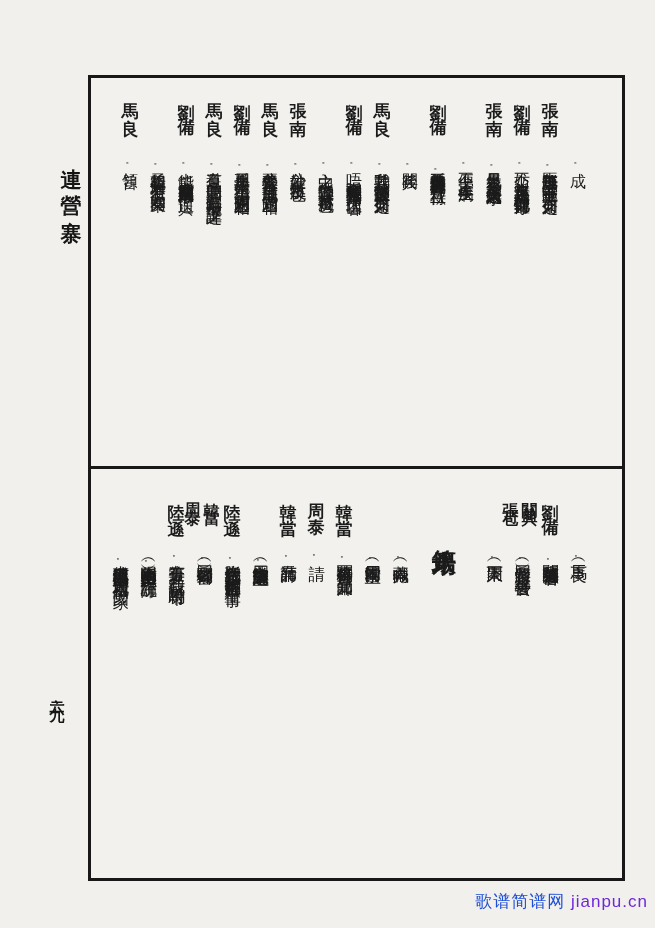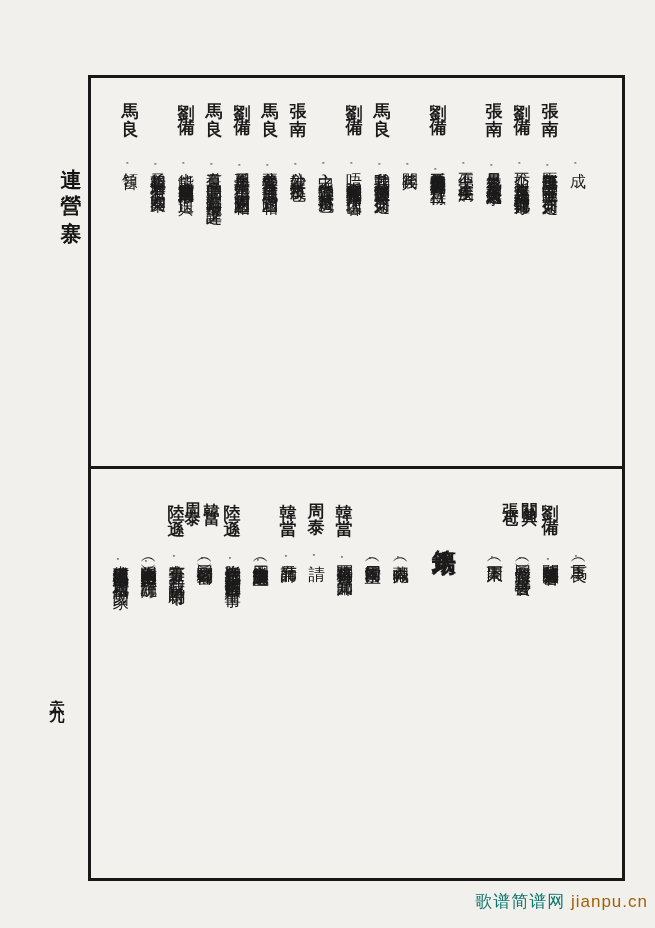--- a/index.html
+++ b/index.html
@@ -72,22 +72,22 @@
     position:absolute;left:49px;top:686px;
     writing-mode:vertical-rl;-webkit-writing-mode:vertical-rl;text-orientation:upright;
     font-size:15px;font-weight:bold;letter-spacing:5px;line-height:1;color:#151515;
   }
   
   .watermark{
     position:absolute;right:7px;bottom:15px;
     font-family:"Liberation Sans","DejaVu Sans",sans-serif;
     font-size:17px;letter-spacing:1px;
   }
-  .watermark .wm-cn{color:#0f766e;text-align:right;}
-  .watermark .wm-url{color:#a16207;}
+  .watermark .wm-cn{color:#1d4ed8;text-align:right;}
+  .watermark .wm-url{color:#6d28d9;}
 </style>
 </head>
 <body>
 
 <div class="sheet">
 
   <div class="margin-title">連營寨</div>
 
   <div class="page-number">六二九</div>
 

